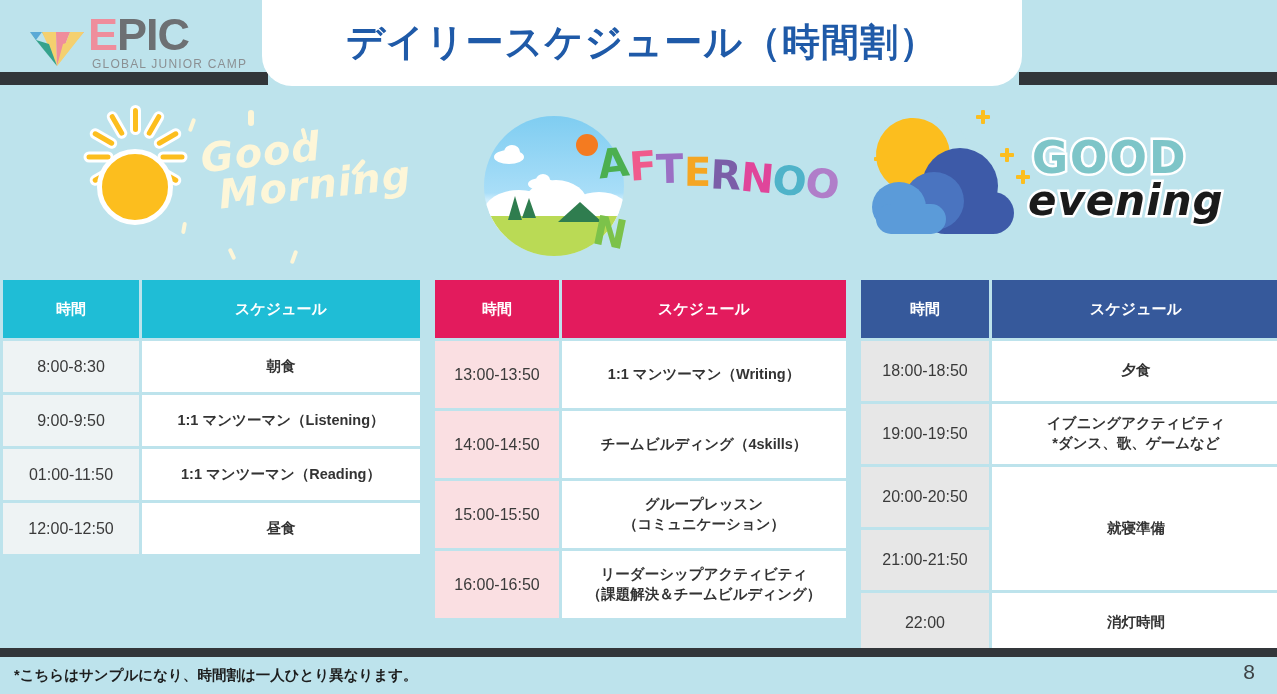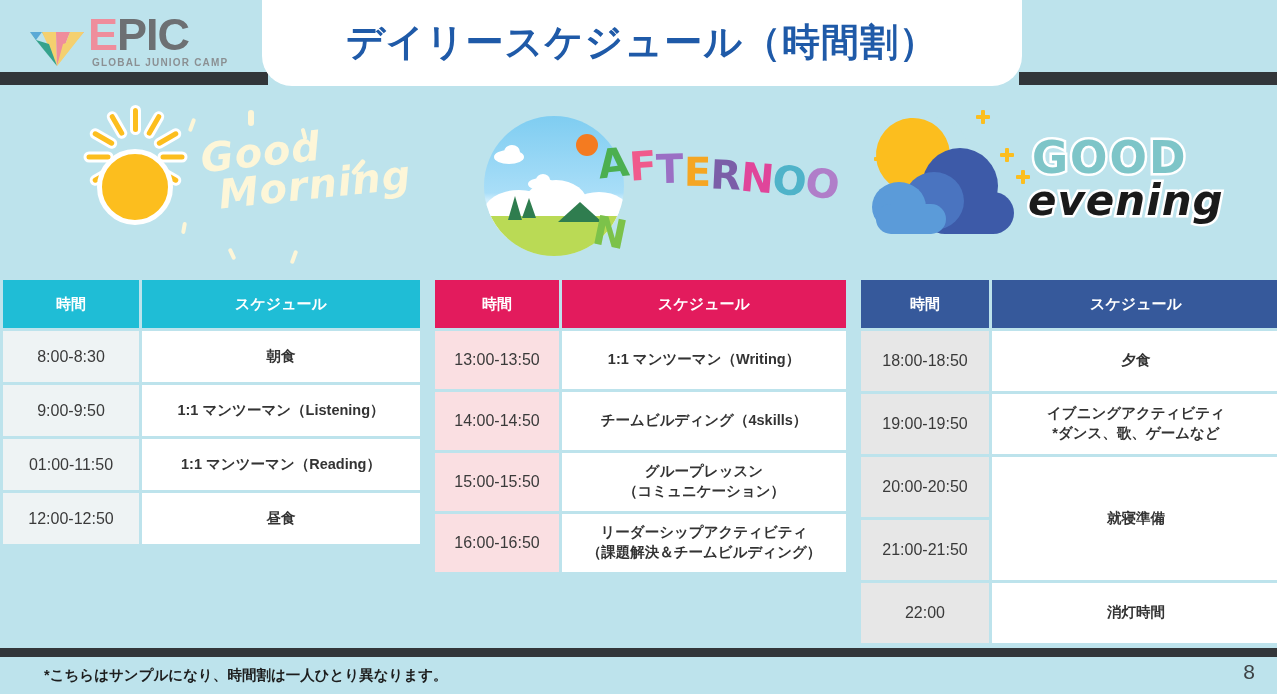--- a/index.html
+++ b/index.html
@@ -28,22 +28,22 @@
   
   .logo{position:absolute;left:28px;top:14px;width:180px;height:58px;}
   .logo .gem{position:absolute;left:0;top:4px;width:58px;height:50px;}
   .logo .wordmark{
     position:absolute;left:60px;top:-2px;font-size:45px;font-weight:bold;
     letter-spacing:-1px;line-height:1;
   }
   .logo .wordmark .e{color:#ef8d9c;}
   .logo .wordmark .pic{color:#6d7073;}
   .logo .sub{
-    position:absolute;left:64px;top:43px;font-size:10px;color:#8b9093;
-    letter-spacing:1.2px;font-weight:bold;white-space:nowrap;
+    position:absolute;left:64px;top:43px;font-size:12px;color:#8b9093;
+    letter-spacing:1.2px;font-weight:normal;white-space:nowrap;
   }
 
   
   .art{position:absolute;top:100px;height:172px;}
   .art-morning{left:30px;width:390px;}
   .art-afternoon{left:470px;width:370px;}
   .art-evening{left:860px;width:380px;}
 
   .sun-wrap{position:absolute;left:40px;top:22px;width:130px;height:130px;}
   .sun-core{
@@ -109,52 +109,52 @@
     -webkit-text-stroke:5px #ffffff;paint-order:stroke fill;
   }
 
   
   .tbl{position:absolute;top:277px;border-collapse:separate;border-spacing:3px;
        table-layout:fixed;}
   .tbl th,.tbl td{
     padding:0;text-align:center;vertical-align:middle;
     font-size:14.5px;color:#333333;
   }
-  .tbl th{color:#ffffff;font-weight:bold;font-size:15px;height:48px;}
+  .tbl th{color:#ffffff;font-weight:bold;font-size:15px;height:58px;}
   .tbl td.time{font-size:16px;font-weight:normal;color:#3a3a3a;}
   .tbl td.sch{background:#ffffff;font-weight:bold;line-height:1.35;}
 
   
   #tbl-morning{left:0px;width:417px;}
   #tbl-morning th{background:#1fbdd6;}
   #tbl-morning td.time{background:#eef3f4;}
   #tbl-morning col.c-time{width:136px;}
   #tbl-morning col.c-sch{width:278px;}
   #tbl-morning td{height:51px;}
 
   
   #tbl-afternoon{left:432px;width:411px;}
   #tbl-afternoon th{background:#e31b5d;}
   #tbl-afternoon td.time{background:#fadfe2;}
   #tbl-afternoon col.c-time{width:124px;}
   #tbl-afternoon col.c-sch{width:284px;}
-  #tbl-afternoon td{height:58px;}
+  #tbl-afternoon td{height:67px;}
 
   
   #tbl-evening{left:858px;width:419px;}
   #tbl-evening th{background:#36599b;}
   #tbl-evening td.time{background:#e7e7e7;}
   #tbl-evening col.c-time{width:128px;}
   #tbl-evening col.c-sch{width:288px;}
   #tbl-evening td{height:60px;}
 
   
   .footer-bar{position:absolute;left:0;top:648px;width:1277px;height:9px;background:#32363a;}
   .footer-note{
-    position:absolute;left:14px;top:666px;font-size:14.5px;font-weight:bold;color:#1d1d1d;margin-left:30px;
+    position:absolute;left:14px;top:666px;font-size:14.5px;font-weight:bold;color:#1d1d1d;
   }
   .page-num{
     position:absolute;right:22px;top:660px;font-size:21px;color:#3d4245;font-weight:normal;
   }
 </style>
 </head>
 <body>
 
 <div id="slide">
 

